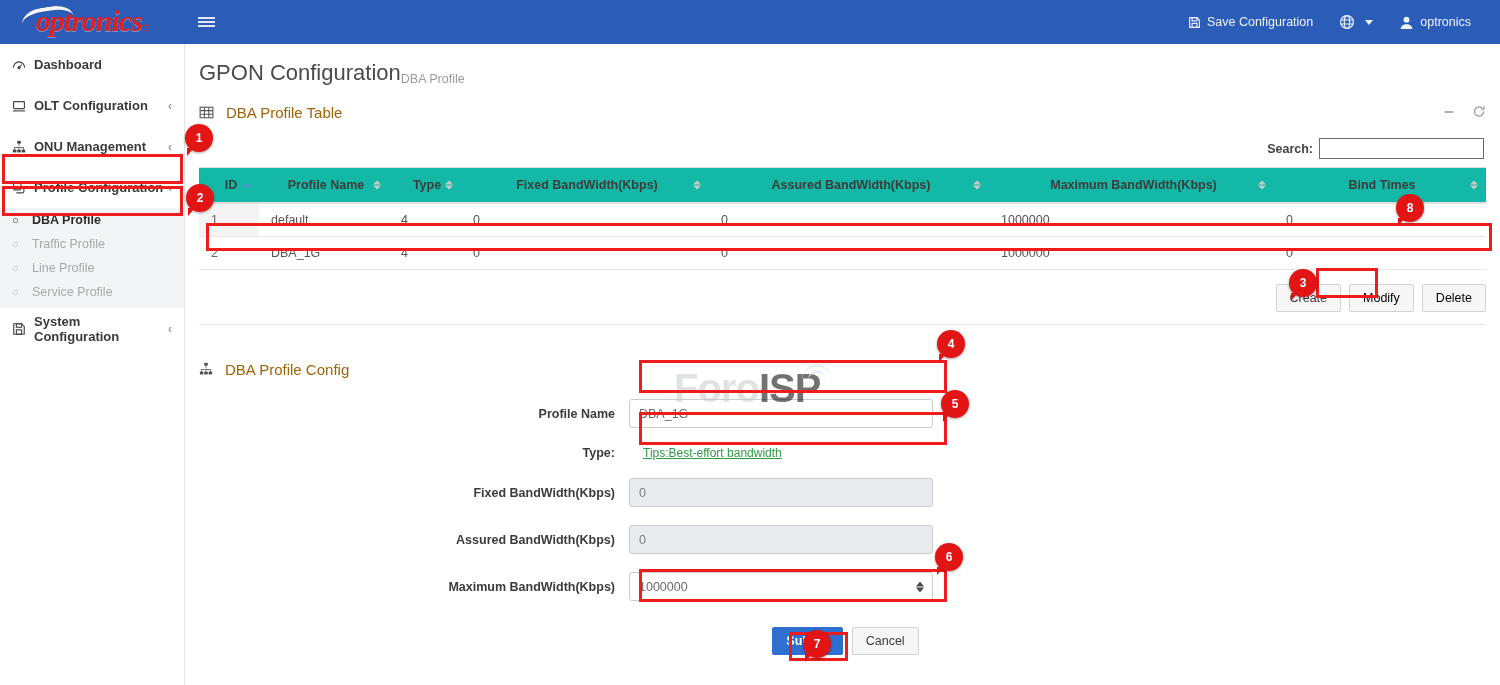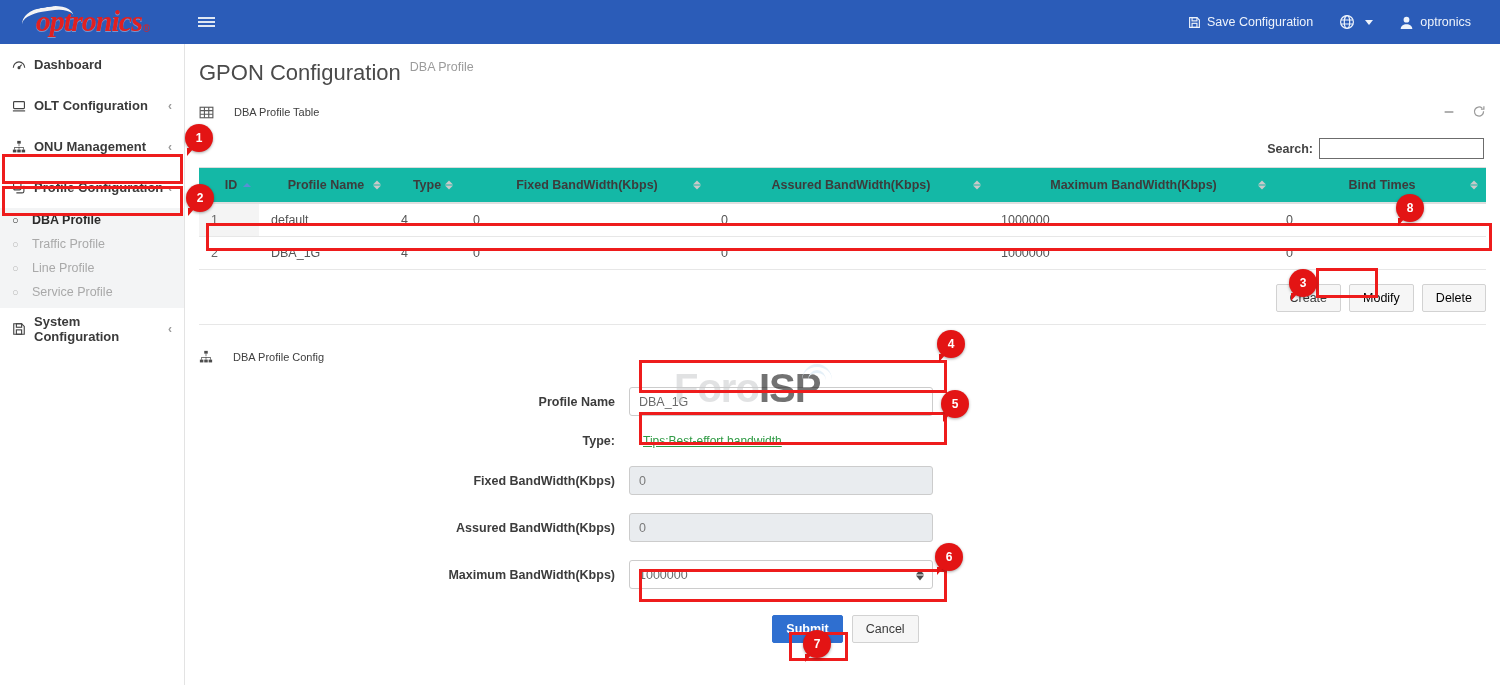--- a/index.html
+++ b/index.html
@@ -75,28 +75,28 @@
     width:20px; font-size:11px; color:#b8b8b8; display:flex; align-items:center;
   }
   .sub-item.active { color:#2b2b2b; font-weight:bold; }
   .sub-item.active .si-bullet { color:#2b2b2b; }
 
   
   #main {
     position:absolute; top:44px; left:185px; width:1315px; height:641px;
     background:#ffffff; overflow:hidden;
   }
-  #page-head { padding:16px 14px 10px 14px; display:flex; align-items:flex-start; gap:9px; }
+  #page-head { padding:16px 14px 10px 14px; display:flex; align-items:flex-end; }
   #page-head .pt { font-size:22px; color:#4a4a4a; font-weight:normal; }
   #page-head .pb { font-size:12.5px; color:#9b9b9b; }
 
   .panel { margin:0 14px; position:relative; }
   .panel-head {
-    display:flex; align-items:center; height:32px; gap:20px;
-    color:#404040; font-size:11px;
+    display:flex; align-items:center; height:32px; gap:12px;
+    color:#a16207; font-size:15px;
   }
   .panel-head .ph-icons { margin-left:auto; display:flex; gap:16px; color:#9b9b9b; }
 
   .search-row { display:flex; justify-content:flex-end; align-items:center; margin:10px 0 8px 0; padding-right:2px; }
   .search-row label { font-size:12.5px; font-weight:bold; color:#444; margin-right:6px; }
   #search-input {
     width:165px; height:21px; border:1px solid #6c6c6c; background:#fff;
     font-family:"Liberation Sans", sans-serif; font-size:12px; padding:0 4px;
   }
 
@@ -124,21 +124,21 @@
   .btn-row { display:flex; justify-content:flex-end; gap:8px; padding:14px 0 12px 0; border-bottom:1px solid #e7e7e7; }
   .btn {
     font-family:"Liberation Sans", sans-serif; font-size:12.5px;
     padding:6px 13px; border:1px solid #d2d2d2; background:#f6f6f6;
     color:#3a3a3a; cursor:pointer; border-radius:2px;
   }
   .btn.disabled { color:#000000; cursor:default; }
   .btn.primary { background:#2f6fd0; border-color:#2f6fd0; color:#fff; font-weight:bold; }
 
   
-  #formpanel { margin-top:16px; position:relative; }
+  #formpanel { margin-top:28px; position:relative; }
   .form-row { display:flex; align-items:center; margin-bottom:18px; }
   .form-label {
     width:430px; text-align:right; padding-right:14px;
     font-size:12.5px; font-weight:bold; color:#3c3c3c;
   }
   .form-ctrl { position:relative; }
   .inp {
     width:304px; height:29px; border:1px solid #ccc; border-radius:3px;
     font-family:"Liberation Sans", sans-serif; font-size:12.5px;
     color:#6b6b6b; padding:0 9px; background:#fff;

